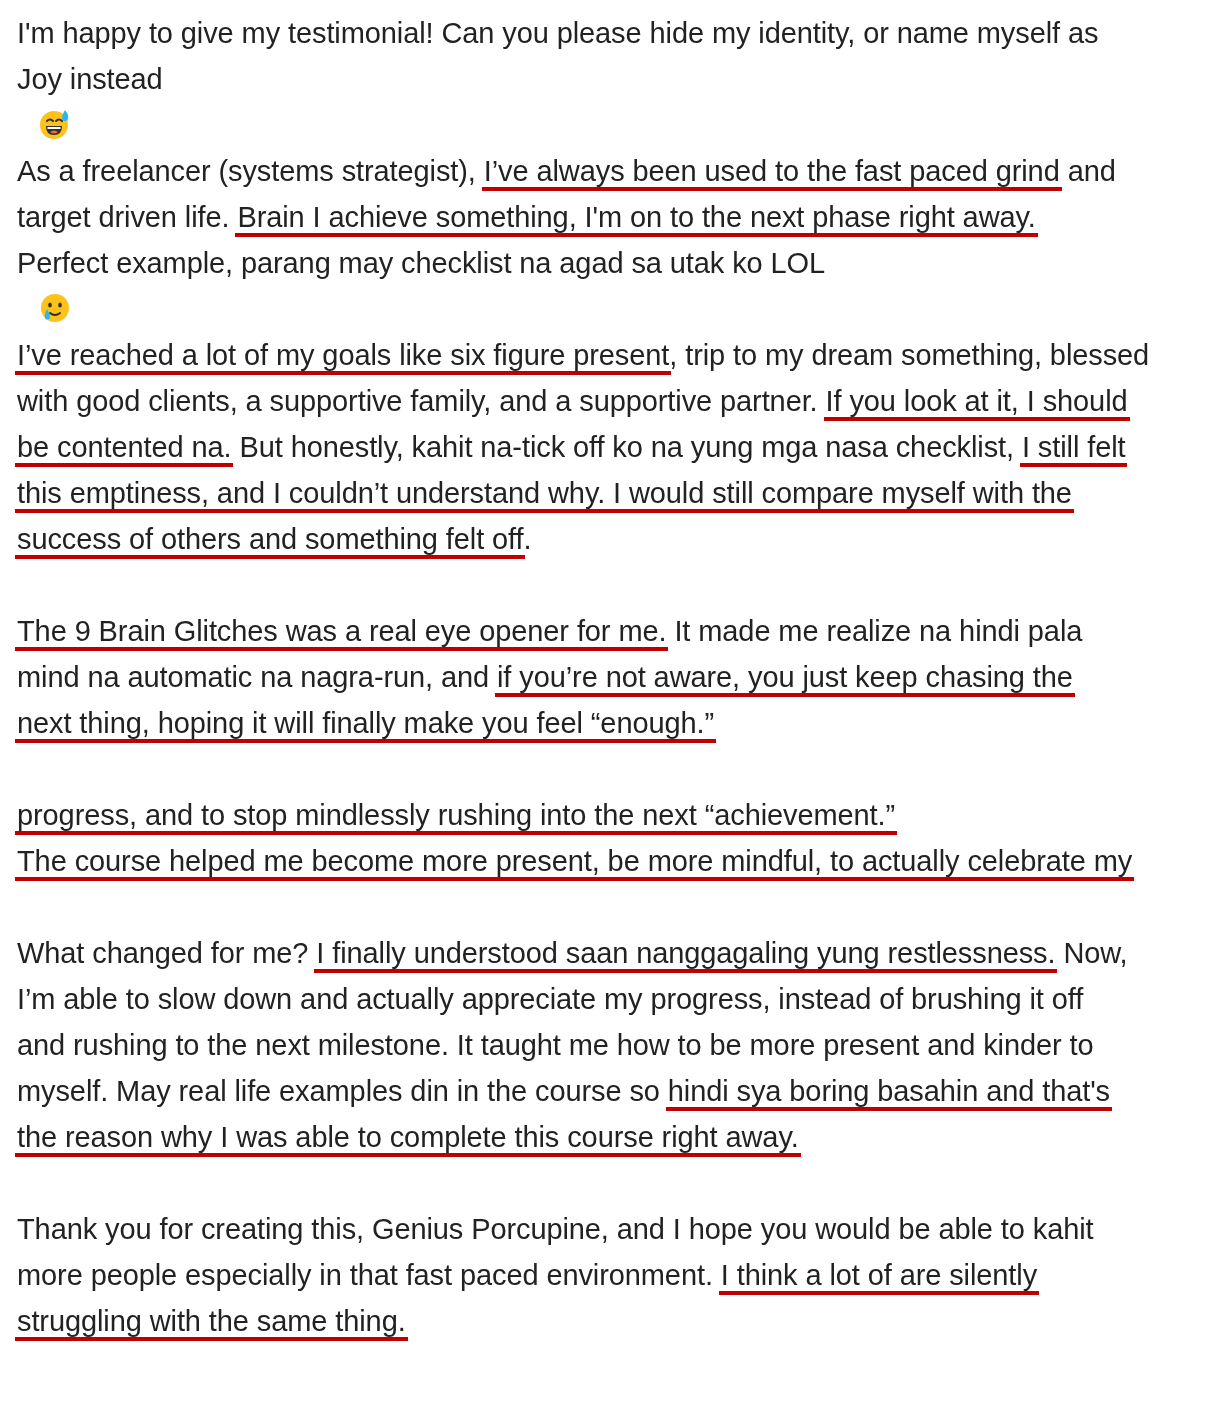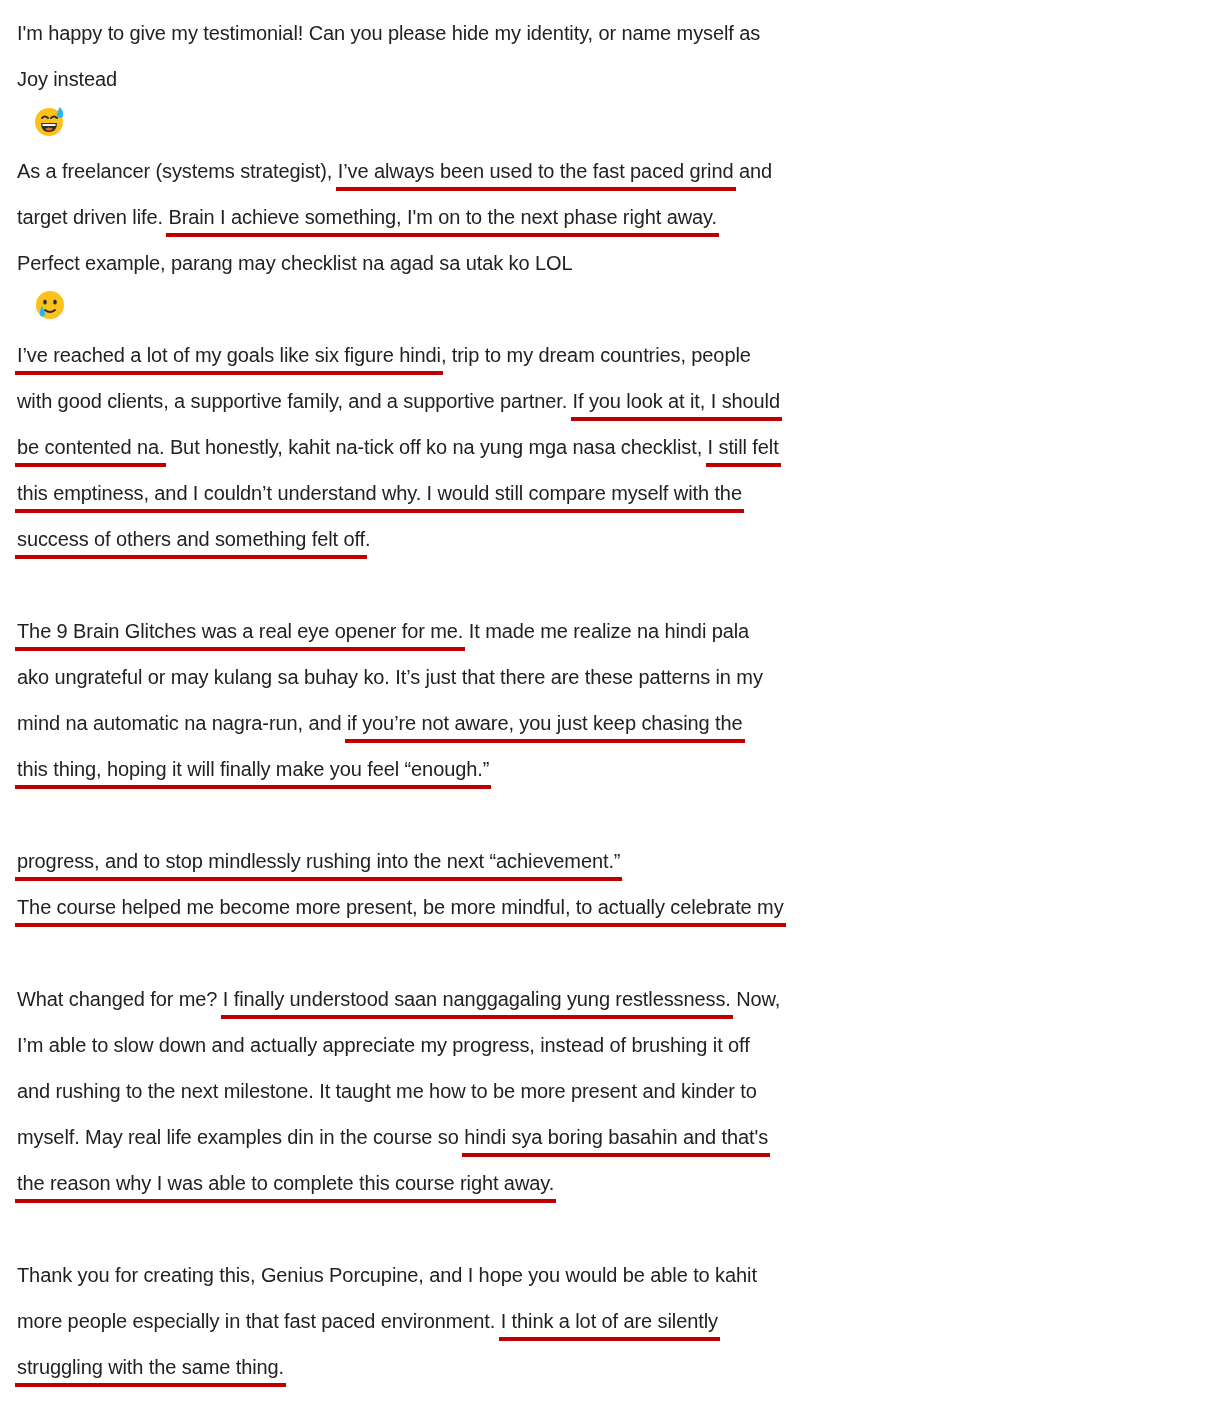--- a/index.html
+++ b/index.html
@@ -1,21 +1,21 @@
 <!DOCTYPE html>
 <html><head>
 <meta charset="utf-8">
 <style>
   html, body { margin: 0; padding: 0; background: #ffffff; }
   body { width: 1224px; height: 1410px; overflow: hidden; }
   .doc {
     position: relative;
     padding: 10px 0 0 17px;
     font-family: "Liberation Sans", sans-serif;
-    font-size: 20px;
+    font-size: 29px;
     color: #222222;
   }
   .para { margin: 0 0 46px 0; }
   .line {
     height: 46px;
     line-height: 46px;
     white-space: pre;
     letter-spacing: -0.1px;
   }
   .seg { position: relative; display: inline-block; }
@@ -59,31 +59,30 @@
   <svg class="emoji" viewBox="0 0 32 32">
     <circle cx="16" cy="16" r="14" fill="#fcc21b"></circle>
     <ellipse cx="11" cy="13" rx="1.8" ry="2.6" fill="#2f2f2f"></ellipse>
     <ellipse cx="21" cy="13" rx="1.8" ry="2.6" fill="#2f2f2f"></ellipse>
     <path d="M11 21 q5 4 10 0" stroke="#2f2f2f" stroke-width="2" fill="none" stroke-linecap="round"></path>
     <path d="M8 17 q-3 6 -2 9 a2.6 2.6 0 0 0 5 -1 q0 -3 -3 -8z" fill="#29b6f6"></path>
   </svg>
 </div>
     </div>
     <div class="para">
-      <div class="line"><span class="seg ul">I’ve reached a lot of my goals like six figure hindi</span><span class="seg">, trip to my dream countries, people</span></div>
+      <div class="line"><span class="seg ul">I’ve reached a lot of my goals like six figure present</span><span class="seg">, trip to my dream something, blessed</span></div>
       <div class="line"><span class="seg">with good clients, a supportive family, and a supportive partner. </span><span class="seg ul">If you look at it, I should</span></div>
       <div class="line"><span class="seg ul">be contented na.</span><span class="seg"> But honestly, kahit na-tick off ko na yung mga nasa checklist, </span><span class="seg ul">I still felt</span></div>
       <div class="line"><span class="seg ul">this emptiness, and I couldn’t understand why. I would still compare myself with the</span></div>
       <div class="line"><span class="seg ul">success of others and something felt off</span><span class="seg">.</span></div>
     </div>
     <div class="para">
       <div class="line"><span class="seg ul">The 9 Brain Glitches was a real eye opener for me.</span><span class="seg"> It made me realize na hindi pala</span></div>
-      <div class="line"><span class="seg">ako ungrateful or may kulang sa buhay ko. It’s just that there are these patterns in my</span></div>
       <div class="line"><span class="seg">mind na automatic na nagra-run, and </span><span class="seg ul">if you’re not aware, you just keep chasing the</span></div>
-      <div class="line"><span class="seg ul">this thing, hoping it will finally make you feel “enough.”</span></div>
+      <div class="line"><span class="seg ul">next thing, hoping it will finally make you feel “enough.”</span></div>
     </div>
     <div class="para">
       <div class="line"><span class="seg ul">progress, and to stop mindlessly rushing into the next “achievement.”</span></div>
       <div class="line"><span class="seg ul">The course helped me become more present, be more mindful, to actually celebrate my</span></div>
     </div>
     <div class="para">
       <div class="line"><span class="seg">What changed for me? </span><span class="seg ul">I finally understood saan nanggagaling yung restlessness.</span><span class="seg"> Now,</span></div>
       <div class="line"><span class="seg">I’m able to slow down and actually appreciate my progress, instead of brushing it off</span></div>
       <div class="line"><span class="seg">and rushing to the next milestone. It taught me how to be more present and kinder to</span></div>
       <div class="line"><span class="seg">myself. May real life examples din in the course so </span><span class="seg ul">hindi sya boring basahin and that's</span></div>

